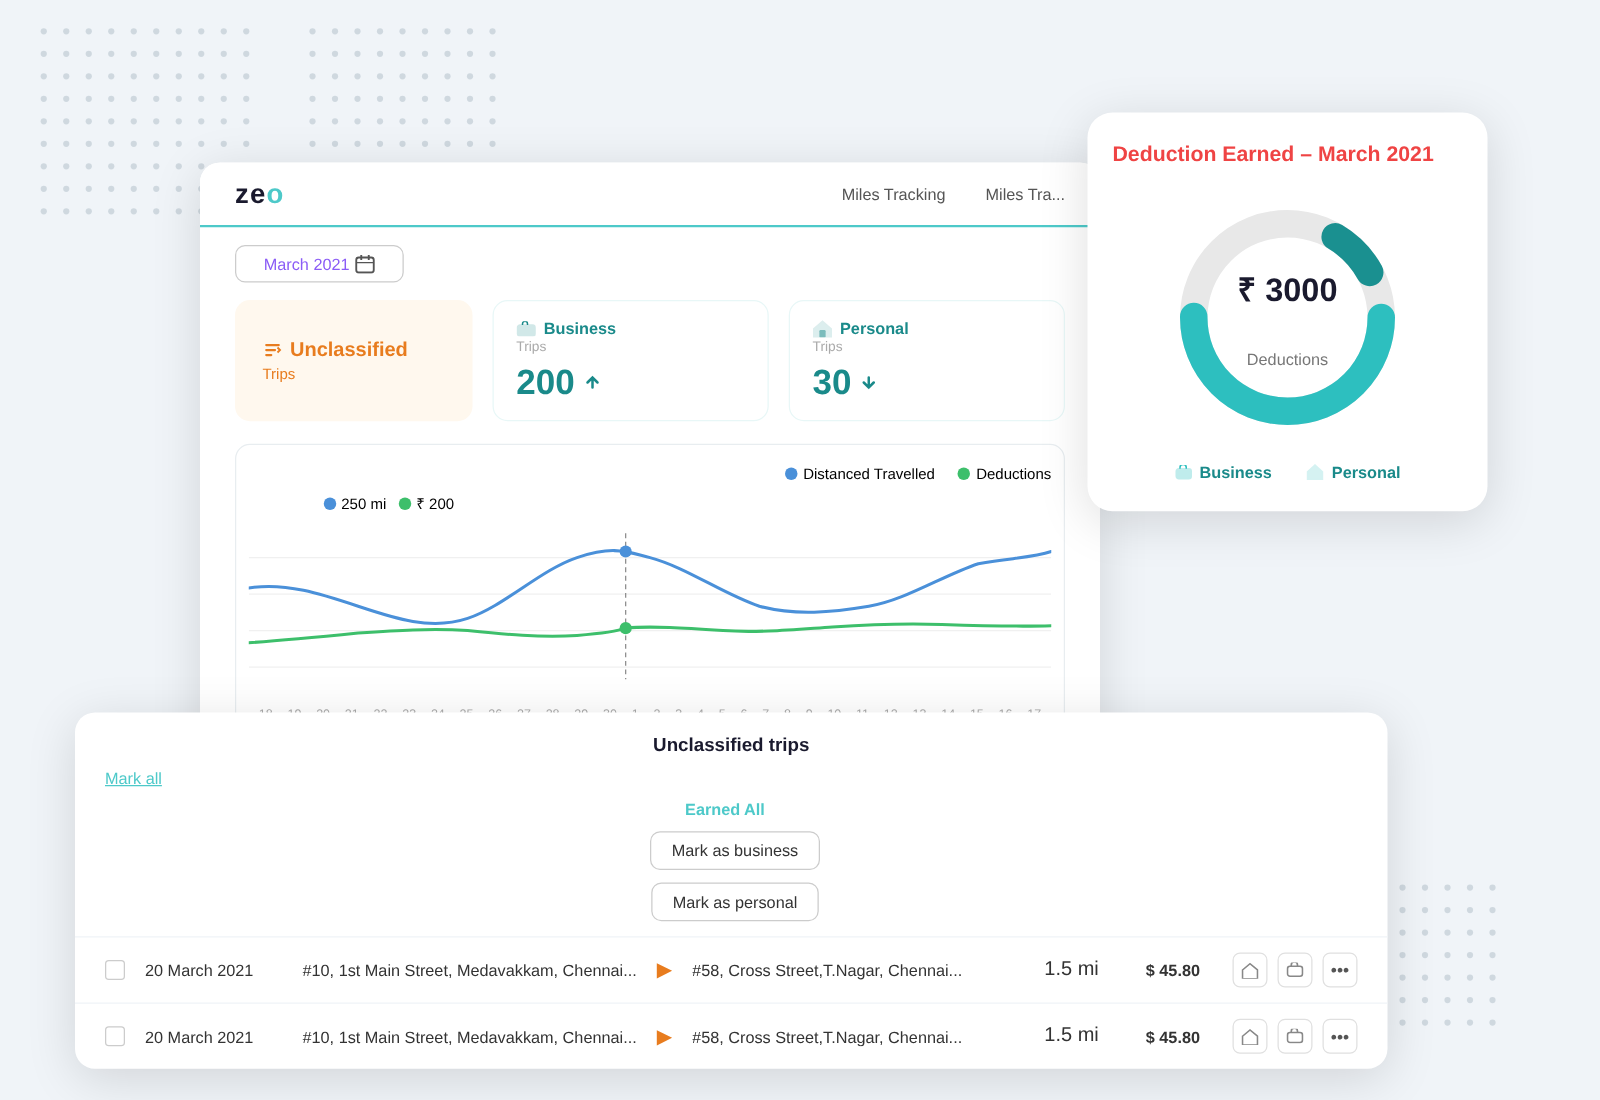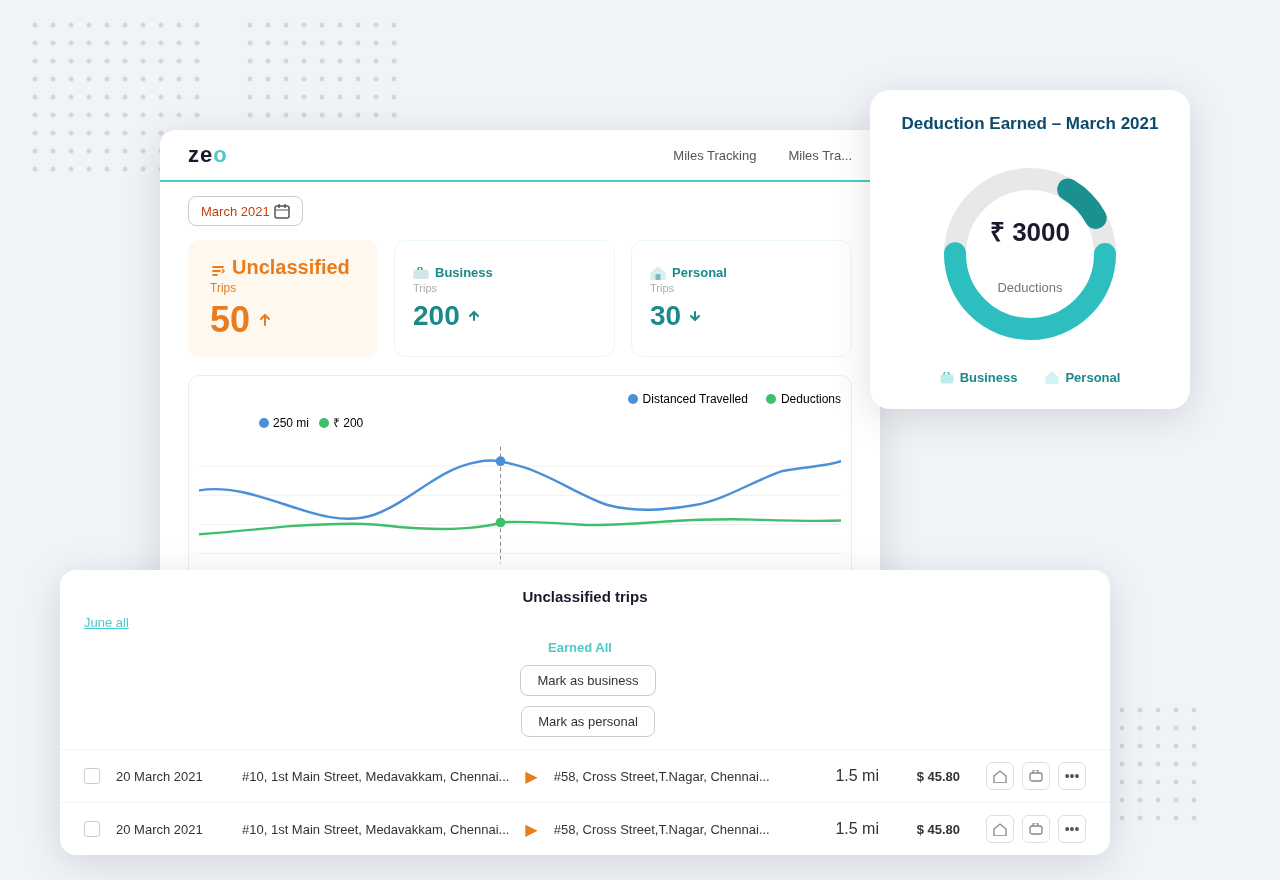--- a/index.html
+++ b/index.html
@@ -60,23 +60,23 @@
       display: flex;
       align-items: center;
       background: #fff;
     }
     .date-btn {
       display: flex;
       align-items: center;
       gap: 4px;
       border: 1.5px solid #ccc;
       border-radius: 8px;
-      padding: 6px 12px;
-      font-size: 13px;
-      color: #c2410c;
+      padding: 6px 22px;
+      font-size: 13px;
+      color: #8b5cf6;
       background: #fff;
       cursor: pointer;
     }
 
     
     .stats-row {
       display: flex;
       padding: 0 28px 18px 28px;
       gap: 16px;
     }
@@ -84,23 +84,23 @@
       background: #fff8ee;
       border-radius: 12px;
       padding: 16px 22px;
       display: flex;
       flex-direction: column;
       min-width: 190px;
       justify-content: center;
     }
     .stat-unclassified-top {
       display: flex;
-      align-items: flex-end;
+      align-items: flex-start;
       gap: 6px;
-      font-size: 20px;
+      font-size: 16px;
       font-weight: 700;
       color: #e87c1e;
       margin-bottom: 2px;
     }
     .stat-unclassified-label {
       font-size: 12px;
       color: #e87c1e;
       font-weight: 500;
     }
     .stat-unclassified-number {
@@ -211,22 +211,22 @@
       width: 320px;
       background: #fff;
       border-radius: 20px;
       box-shadow: 0 8px 40px rgba(0,0,0,0.13);
       z-index: 3;
       padding: 24px 20px 24px 20px;
     }
     .deduction-title {
       font-size: 17px;
       font-weight: 700;
-      color: #0c4a6e;
-      text-align: center;
+      color: #ef4444;
+      text-align: left;
       margin-bottom: 20px;
     }
     .donut-wrapper {
       display: flex;
       justify-content: center;
       align-items: center;
       margin-bottom: 16px;
       position: relative;
     }
     .donut-center {
@@ -422,26 +422,20 @@
 
     <div class="stat-card-unclassified">
       <div class="stat-unclassified-top">
         <svg width="16" height="16" viewBox="0 0 16 16">
           <path d="M3 4h10M3 8h7M3 12h4" stroke="#e87c1e" stroke-width="1.8" stroke-linecap="round"></path>
           <polyline points="12,6 14,8 12,10" fill="none" stroke="#e87c1e" stroke-width="1.5"></polyline>
         </svg>
         <span>Unclassified</span>
       </div>
       <div class="stat-unclassified-label">Trips</div>
-      <div class="stat-unclassified-number">
-        <span>50</span>
-        <svg width="18" height="18" viewBox="0 0 18 18">
-          <path d="M9 14V4M5 8l4-4 4 4" stroke="#e87c1e" stroke-width="2" stroke-linecap="round" fill="none"></path>
-        </svg>
-      </div>
     </div>
 
     <div class="stat-card">
       <div class="stat-card-header business">
         <svg width="16" height="12" viewBox="0 0 16 12">
           <rect x="1" y="3" width="14" height="9" rx="2" fill="#1a8a8a" opacity="0.2" stroke="#1a8a8a" stroke-width="1.2"></rect>
           <path d="M5 3V2a2 2 0 0 1 4 0v1" fill="none" stroke="#1a8a8a" stroke-width="1.2"></path>
         </svg>
         <span>Business</span>
       </div>
@@ -579,21 +573,21 @@
         <path d="M1 6.5L7 1l6 5.5v6H1V6.5z" fill="#2dbfbf" opacity="0.2" stroke="#2dbfbf" stroke-width="1.2"></path>
       </svg>
       <span>Personal</span>
     </div>
   </div>
 </div>
 
 <div class="trips-card">
   <div class="trips-header">
     <span class="trips-title">Unclassified trips</span>
-    <a class="view-all">June all</a>
+    <a class="view-all">Mark all</a>
     <button class="select-all-btn">Earned All</button>
     <button class="action-btn">Mark as business</button>
     <button class="action-btn">Mark as personal</button>
   </div>
 
   <div class="trip-row">
     <div class="trip-checkbox"></div>
     <span class="trip-date">20 March 2021</span>
     <span class="trip-from">#10, 1st Main Street, Medavakkam, Chennai...</span>
     <span class="trip-arrow">▶</span>

